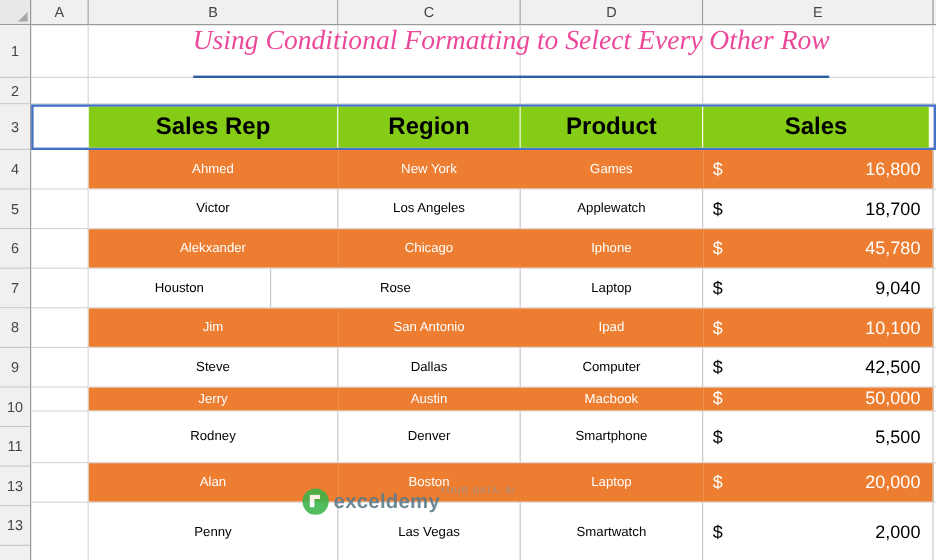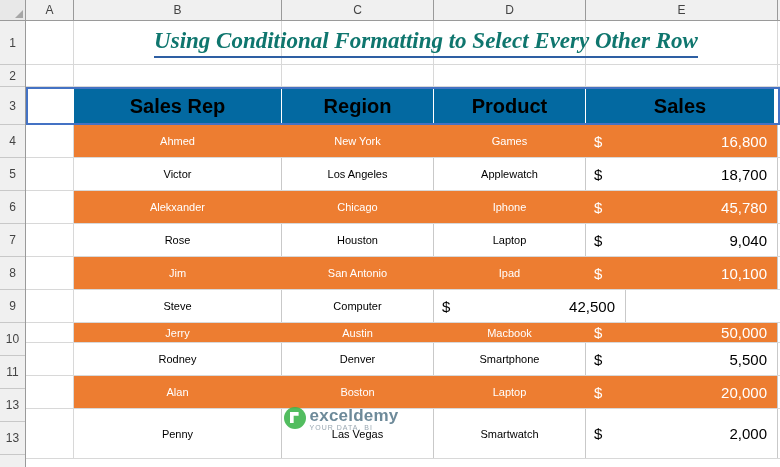--- a/index.html
+++ b/index.html
@@ -110,30 +110,30 @@
     width: 704px;
     height: 44px;
     display: flex;
     align-items: center;
     justify-content: center;
     pointer-events: none;
   }
   .title-inner {
     font-family: "Liberation Serif", serif;
     font-style: italic;
-    font-weight: bold;
+    font-weight: normal;
     font-size: 23px;
-    color: #0f766e;
+    color: #ec4899;
     border-bottom: 2px solid #2e5fa3;
-    padding-bottom: 2px;
+    padding-bottom: 16px;
   }
 
   
   .th {
-    background: #0369a1;
+    background: #84cc16;
     font-weight: bold;
     font-size: 20px;
     color: #000000;
     justify-content: center;
     border-right: 1px solid #ffffff;
   }
   .table-block {
     border: 2px solid #4472c4;
     box-sizing: border-box;
   }
@@ -209,21 +209,21 @@
     color: #5a7a8c;
     letter-spacing: 0.2px;
   }
   .wm-sub {
     font-family: "Liberation Sans", sans-serif;
     font-size: 7px;
     color: #8a9aa6;
     letter-spacing: 1px;
     margin-top: -2px;
   }
-  .wm-stack { display: flex; flex-direction: column; }
+  .wm-stack { display: flex; }
 </style>
 </head>
 <body>
 
 <div class="sheet">
 
   <div class="col-head-row">
     <div class="corner">
       <div class="corner-tri"></div>
     </div>
@@ -309,22 +309,22 @@
         <div class="cell c-C d-text">Chicago</div>
         <div class="cell c-D d-text">Iphone</div>
         <div class="cell c-E sales-cell">
           <span class="cur">$</span>
           <span>45,780</span>
         </div>
       </div>
 
       <div class="grid-row" style="height:33px">
         <div class="cell c-A"></div>
+        <div class="cell c-C d-text">Houston</div>
         <div class="cell c-B d-text">Rose</div>
-        <div class="cell c-C d-text">Houston</div>
         <div class="cell c-D d-text">Laptop</div>
         <div class="cell c-E sales-cell">
           <span class="cur">$</span>
           <span>9,040</span>
         </div>
       </div>
 
       <div class="grid-row row-hl" style="height:33px">
         <div class="cell c-A"></div>
         <div class="cell c-B d-text">Jim</div>
@@ -332,39 +332,40 @@
         <div class="cell c-D d-text">Ipad</div>
         <div class="cell c-E sales-cell">
           <span class="cur">$</span>
           <span>10,100</span>
         </div>
       </div>
 
       <div class="grid-row" style="height:33px">
         <div class="cell c-A"></div>
         <div class="cell c-B d-text">Steve</div>
+        <div class="cell c-C d-text">Dallas</div>
         <div class="cell c-D d-text">Computer</div>
         <div class="cell c-E sales-cell">
           <span class="cur">$</span>
           <span>42,500</span>
         </div>
       </div>
 
       <div class="grid-row row-hl" style="height:20px">
         <div class="cell c-A"></div>
         <div class="cell c-B d-text">Jerry</div>
         <div class="cell c-C d-text">Austin</div>
         <div class="cell c-D d-text">Macbook</div>
         <div class="cell c-E sales-cell">
           <span class="cur">$</span>
           <span>50,000</span>
         </div>
       </div>
 
-      <div class="grid-row" style="height:33px">
+      <div class="grid-row" style="height:43px">
         <div class="cell c-A"></div>
         <div class="cell c-B d-text">Rodney</div>
         <div class="cell c-C d-text">Denver</div>
         <div class="cell c-D d-text">Smartphone</div>
         <div class="cell c-E sales-cell">
           <span class="cur">$</span>
           <span>5,500</span>
         </div>
       </div>
 

